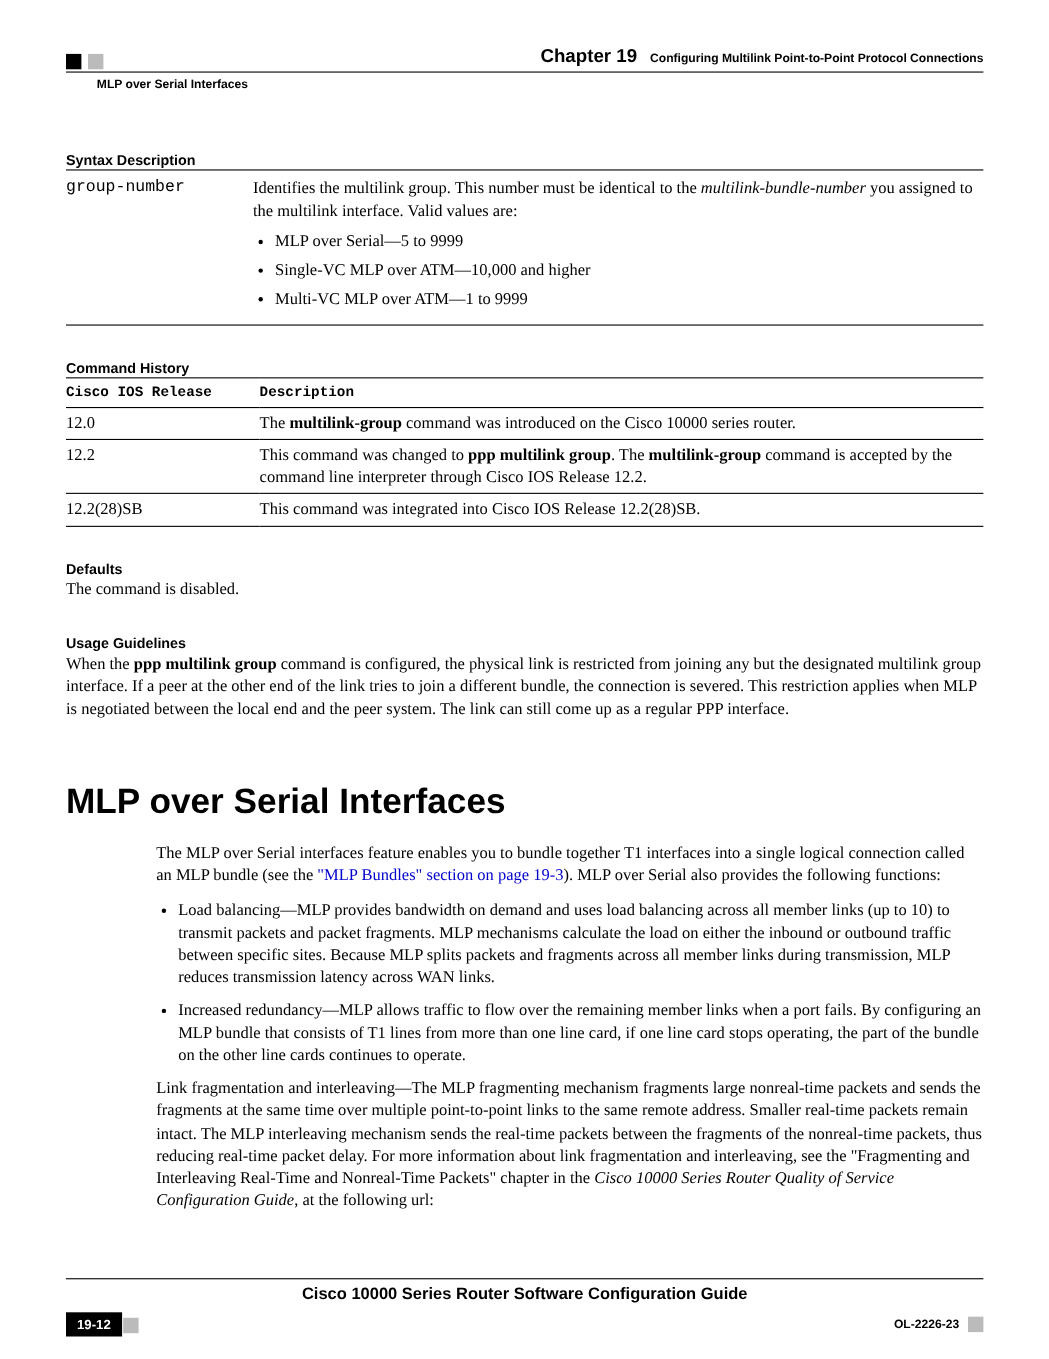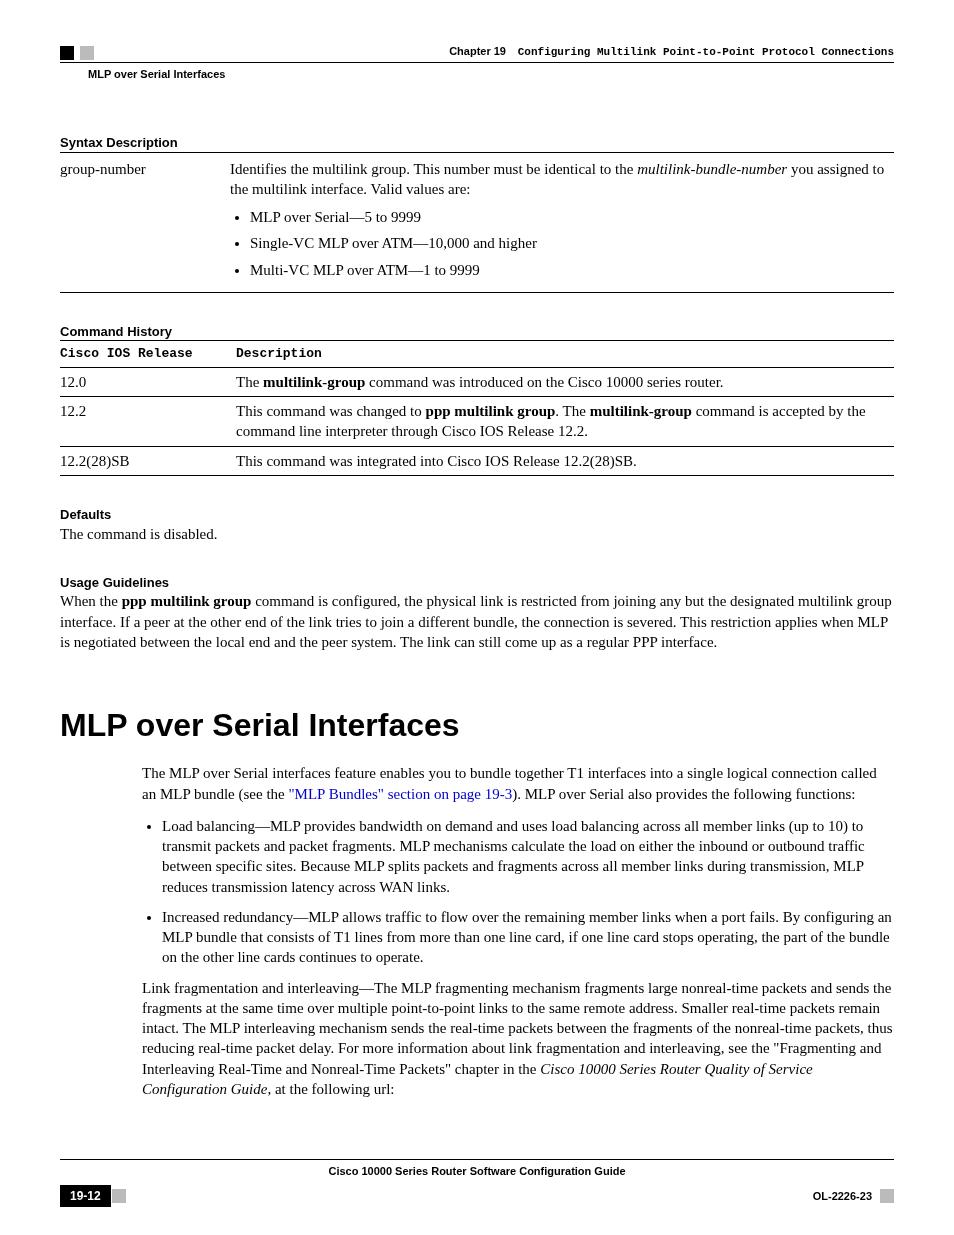--- a/index.html
+++ b/index.html
@@ -27,25 +27,25 @@
     gap: 6px;
   }
   .marker-dark {
     width: 14px; height: 14px; background: #000;
   }
   .marker-light {
     width: 14px; height: 14px; background: #bbb;
   }
   .chapter-label {
     font-family: Arial, Helvetica, sans-serif;
-    font-size: 11px;
+    font-size: 17px;
     font-weight: bold;
   }
   .chapter-title {
-    font-family: Liberation Mono, monospace;
+    font-family: Liberation Sans, sans-serif;
     font-size: 11px;
     font-weight: bold;
     margin-left: 8px;
   }
   .section-breadcrumb {
     font-family: Arial, Helvetica, sans-serif;
     font-size: 11px;
     font-weight: bold;
     margin-bottom: 50px;
     margin-left: 28px;
@@ -71,20 +71,21 @@
     border-top: 1px solid #000;
     border-bottom: 1px solid #000;
   }
   .syntax-row {
     display: flex;
     padding: 6px 0;
   }
   .syntax-param {
     width: 170px;
     flex-shrink: 0;
+    font-family: Liberation Mono, monospace;
   }
   .syntax-desc {
     flex: 1;
   }
   .bullet-list {
     margin: 8px 0 0 0;
     padding-left: 20px;
   }
   .bullet-list li {
     margin-bottom: 6px;
@@ -132,21 +133,21 @@
   .link-blue {
     color: #0000cc;
   }
   .footer-rule {
     border-top: 1px solid #000;
     margin-top: 60px;
     padding-top: 4px;
   }
   .footer-title {
     font-family: Arial, Helvetica, sans-serif;
-    font-size: 11px;
+    font-size: 15px;
     font-weight: bold;
     text-align: center;
     margin-bottom: 6px;
   }
   .footer-row {
     display: flex;
     justify-content: space-between;
     align-items: center;
   }
   .page-badge {

